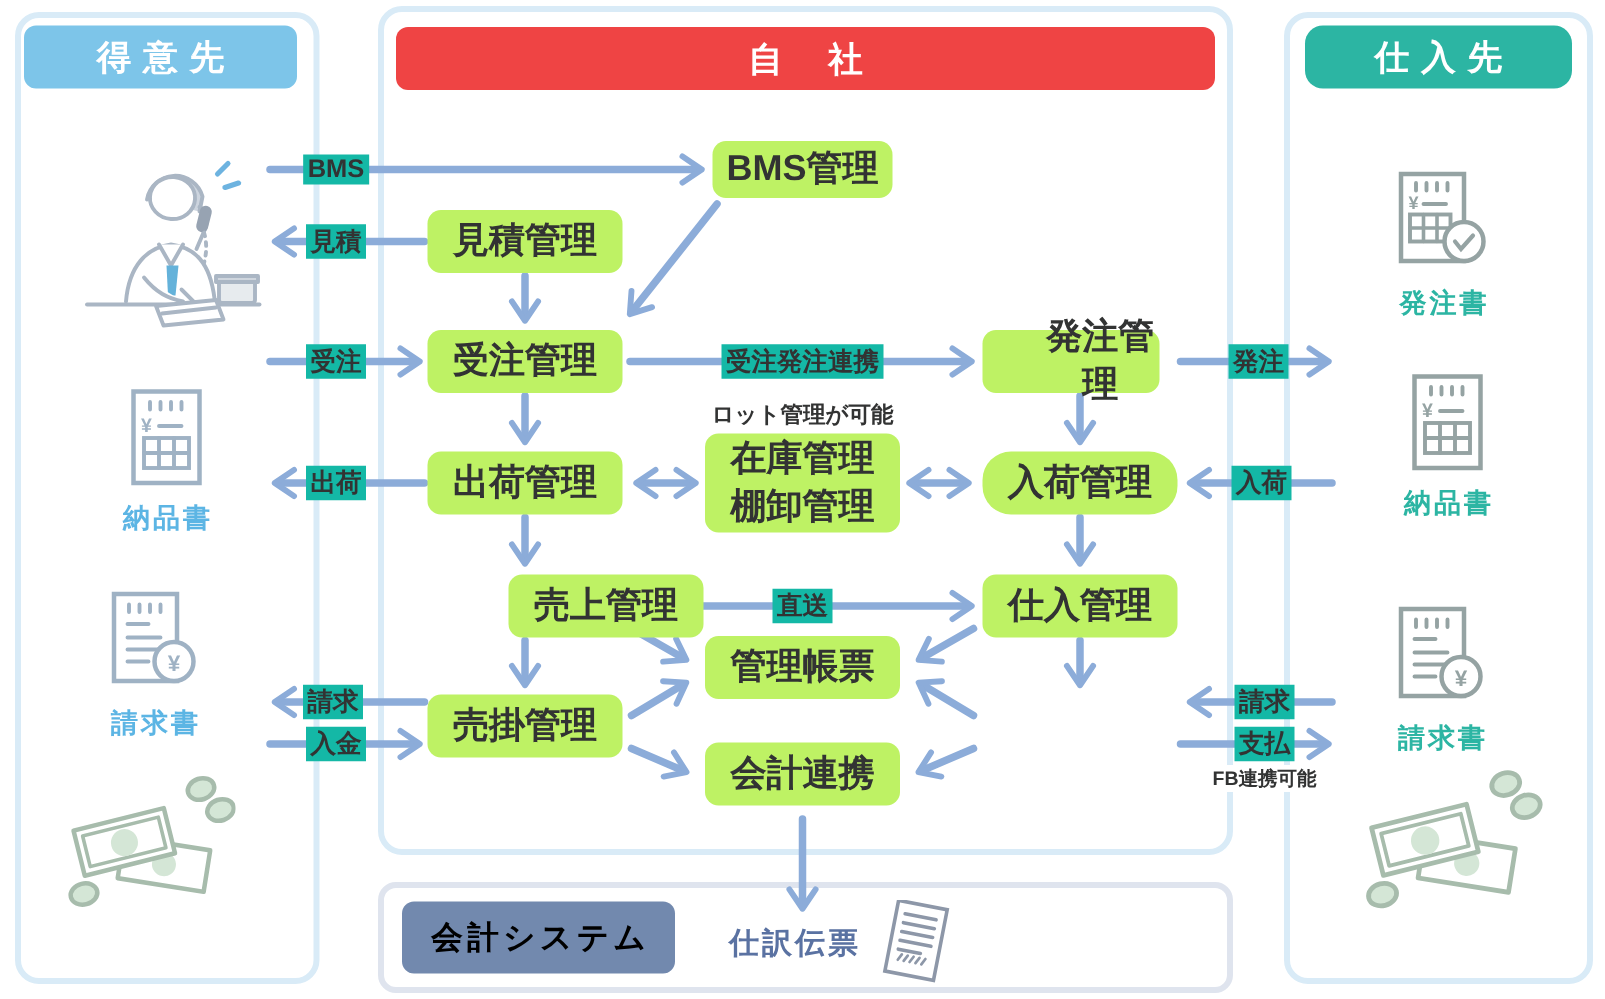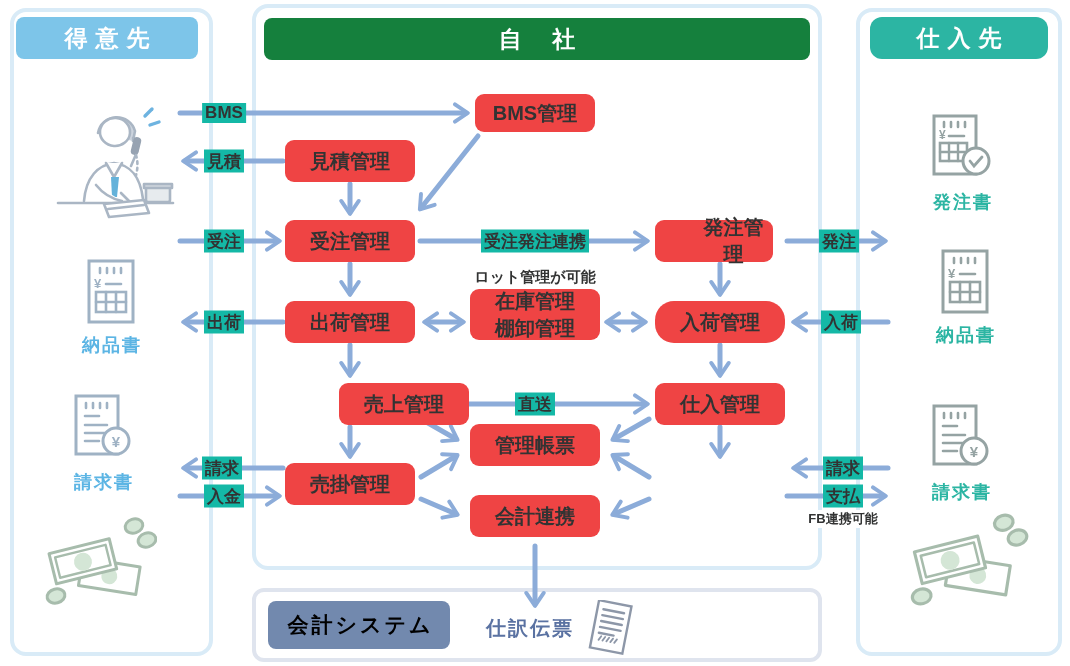--- a/index.html
+++ b/index.html
@@ -6,25 +6,25 @@
   body{font-family:"Liberation Sans","DejaVu Sans",sans-serif;color:#323333;}
   .stage{position:relative;width:1070px;height:666px;overflow:hidden;background:#fff;}
 
   .panel{position:absolute;background:#fff;border:4px solid #d9ebf7;border-radius:16px;box-sizing:border-box;}
   .panel.bottom{border-color:#dfe4ee;border-radius:12px;}
 
   .panel-head{position:absolute;display:flex;align-items:center;justify-content:center;
     color:#fff;font-weight:bold;font-size:23px;border-radius:8px;letter-spacing:8px;text-indent:8px;
     box-sizing:border-box;z-index:3;}
   .head-customer{background:#7dc5e9;}
-  .head-self{background:#15803d;letter-spacing:12px;text-indent:12px;}
+  .head-self{background:#ef4444;letter-spacing:12px;text-indent:12px;}
   .head-supplier{background:#2cb5a3;}
 
-  .node{position:absolute;background:#ef4444;border-radius:9px;display:flex;flex-direction:column;
-    align-items:center;justify-content:center;font-weight:bold;font-size:20px;line-height:1.35;
+  .node{position:absolute;background:#bef264;border-radius:9px;display:flex;flex-direction:column;
+    align-items:center;justify-content:center;font-weight:bold;font-size:24px;line-height:1.35;
     color:#323333;box-sizing:border-box;z-index:3;text-align:center;}
 
   svg.arrows{position:absolute;left:0;top:0;z-index:2;}
   svg.arrows line{stroke:#8cacd9;stroke-width:5;stroke-linecap:round;}
 
   .flow-label{position:absolute;transform:translate(-50%,-50%);background:#14b8a6;padding:0 3px;
     font-weight:bold;font-size:17px;white-space:nowrap;z-index:4;}
   .note{position:absolute;transform:translate(-50%,-50%);font-weight:bold;white-space:nowrap;z-index:4;background:#fff;padding:0 2px;}
   .note-lot{font-size:15px;}
   .note-fb{font-size:13px;}
@@ -99,21 +99,21 @@
     <line x1="649" y1="499" x2="614" y2="514" marker-end="url(#ah)"></line>
 
     <line x1="535" y1="546" x2="535" y2="604" marker-end="url(#ah)"></line>
   </svg>
 
   <div class="node" style="left:475px;top:94px;width:120px;height:38px;">BMS管理</div>
   <div class="node" style="left:285px;top:140px;width:130px;height:42px;">見積管理</div>
   <div class="node" style="left:285px;top:220px;width:130px;height:42px;">受注管理</div>
   <div class="node" style="left:655px;top:220px;width:118px;height:42px;padding-left:39px;">発注管理</div>
   <div class="node" style="left:285px;top:301px;width:130px;height:42px;">出荷管理</div>
-  <div class="node" style="left:470px;top:289px;width:130px;height:51px;">
+  <div class="node" style="left:470px;top:289px;width:130px;height:66px;">
     <span>在庫管理</span>
     <span>棚卸管理</span>
   </div>
   <div class="node" style="left:655px;top:301px;width:130px;height:42px;border-radius:19px;">入荷管理</div>
   <div class="node" style="left:296px;top:383px;width:130px;height:42px;margin-left:43px;">売上管理</div>
   <div class="node" style="left:655px;top:383px;width:130px;height:42px;">仕入管理</div>
   <div class="node" style="left:470px;top:424px;width:130px;height:42px;">管理帳票</div>
   <div class="node" style="left:285px;top:463px;width:130px;height:42px;">売掛管理</div>
   <div class="node" style="left:470px;top:495px;width:130px;height:42px;">会計連携</div>
 

